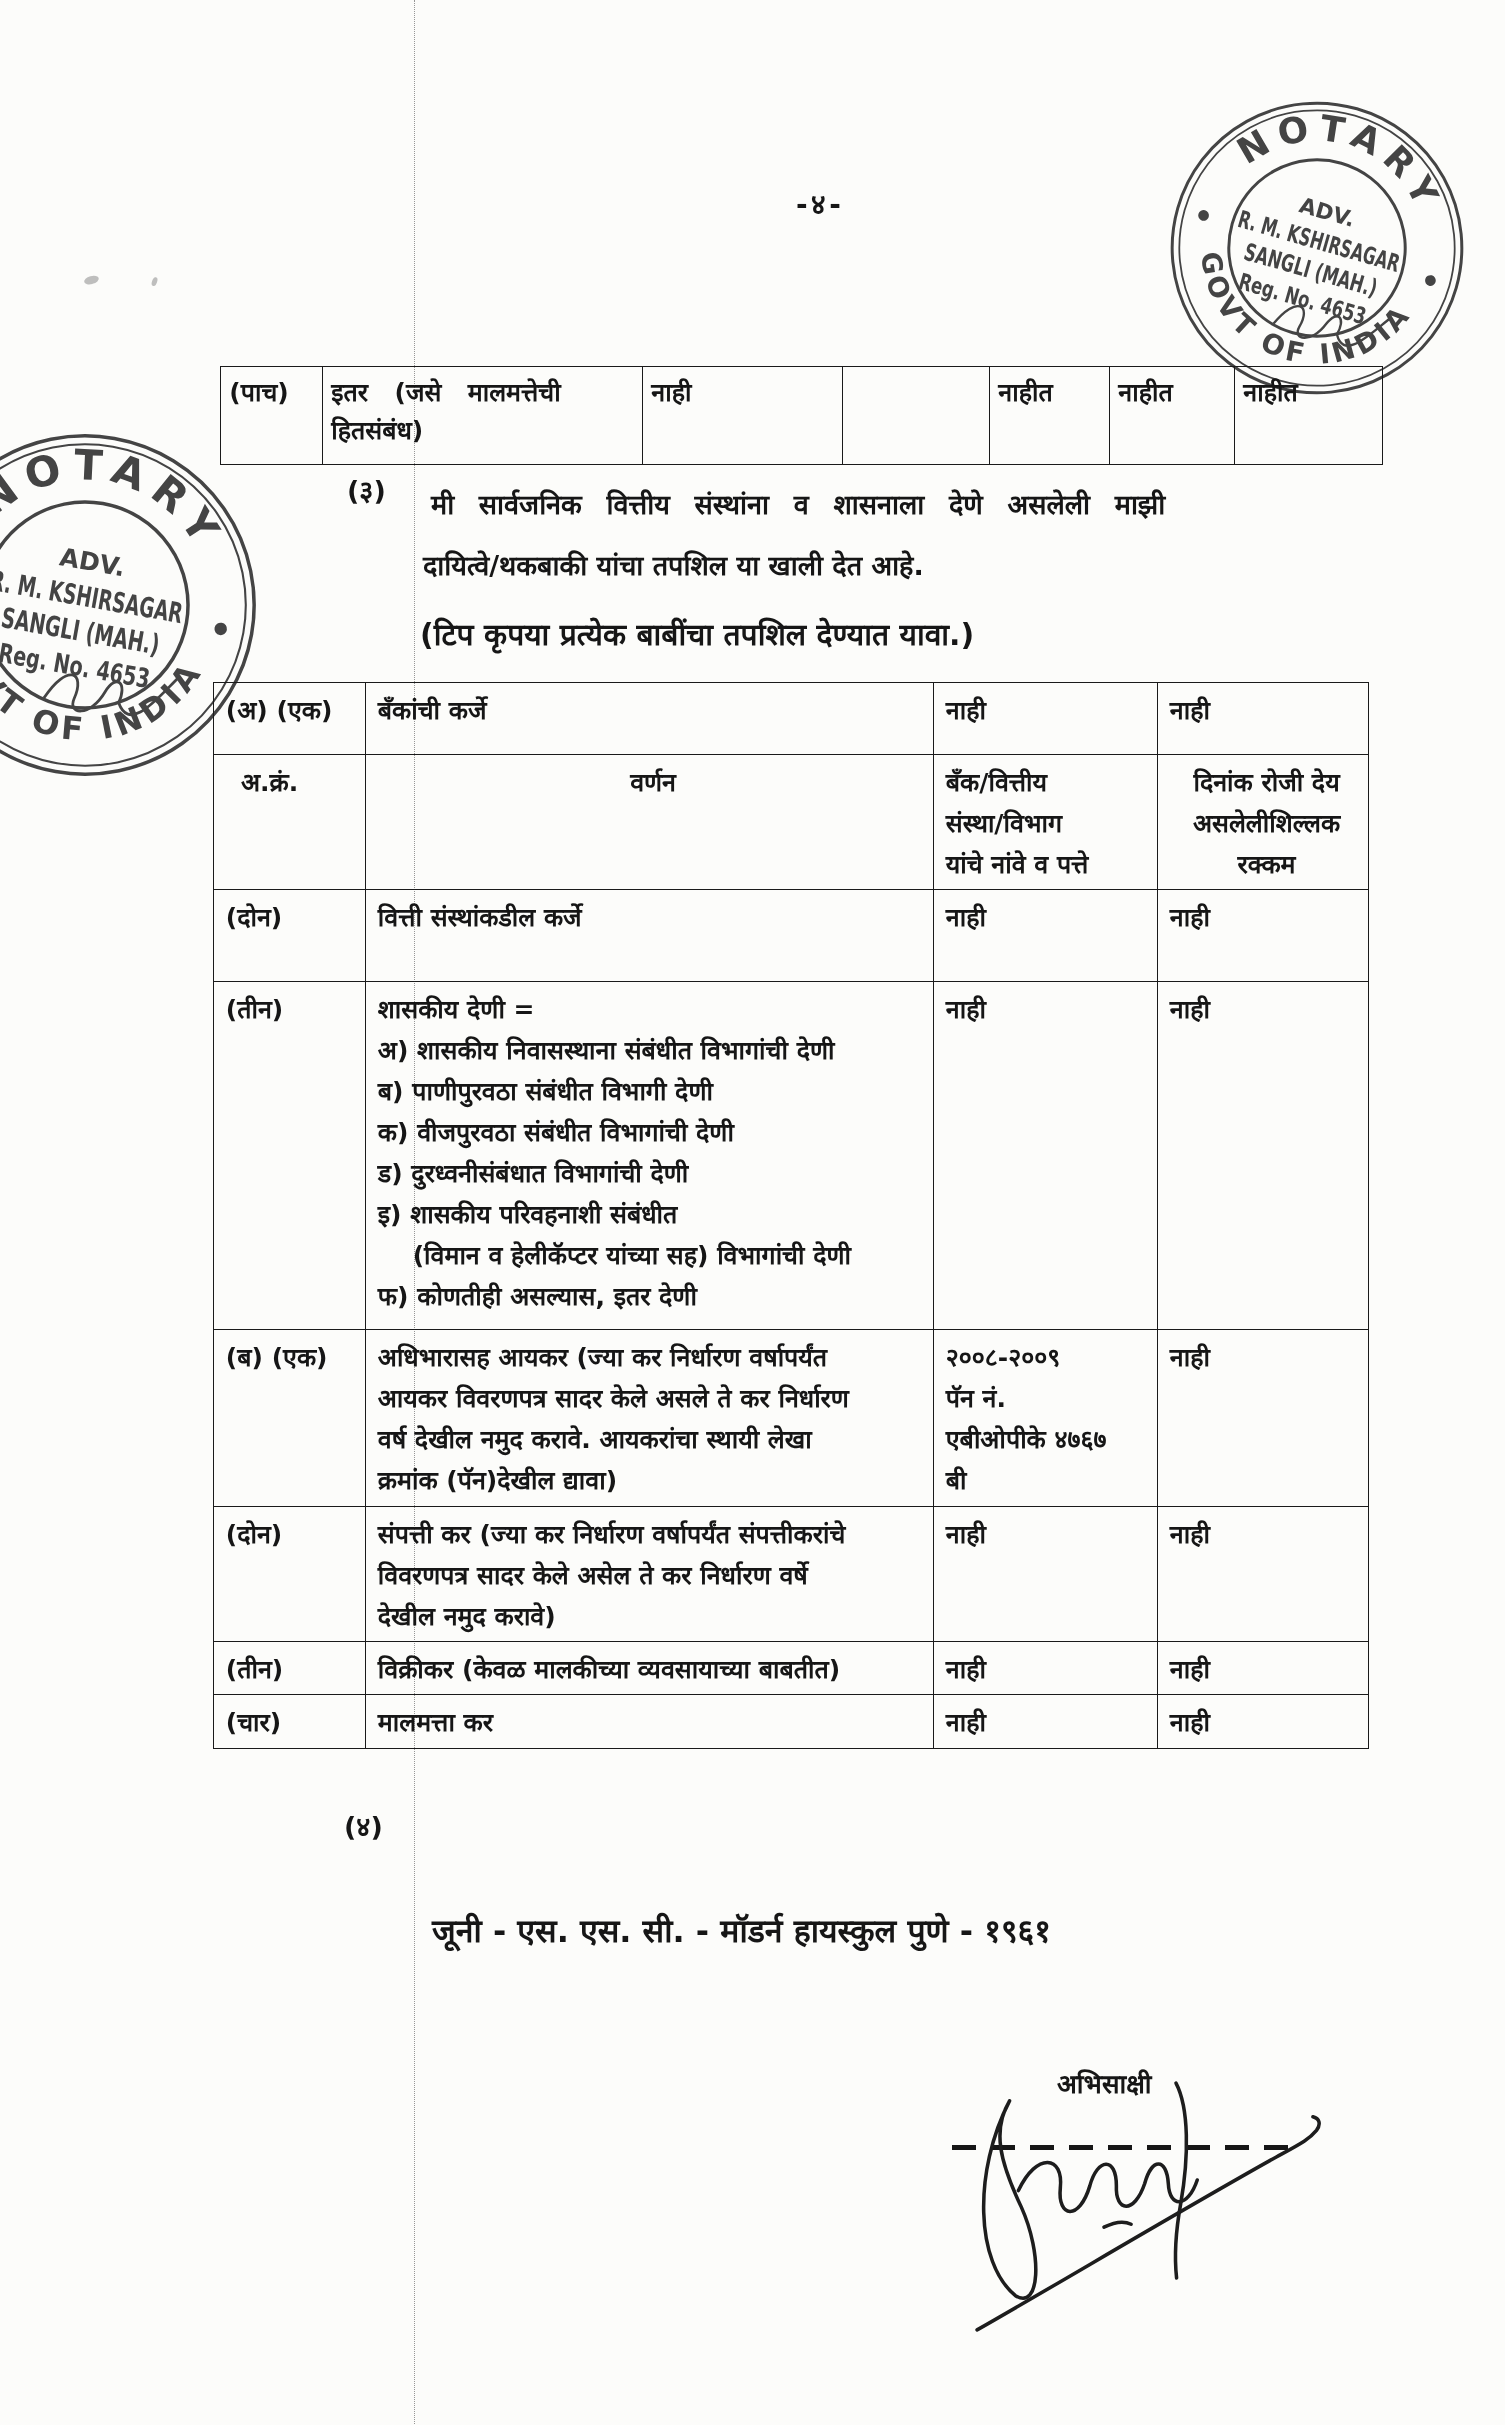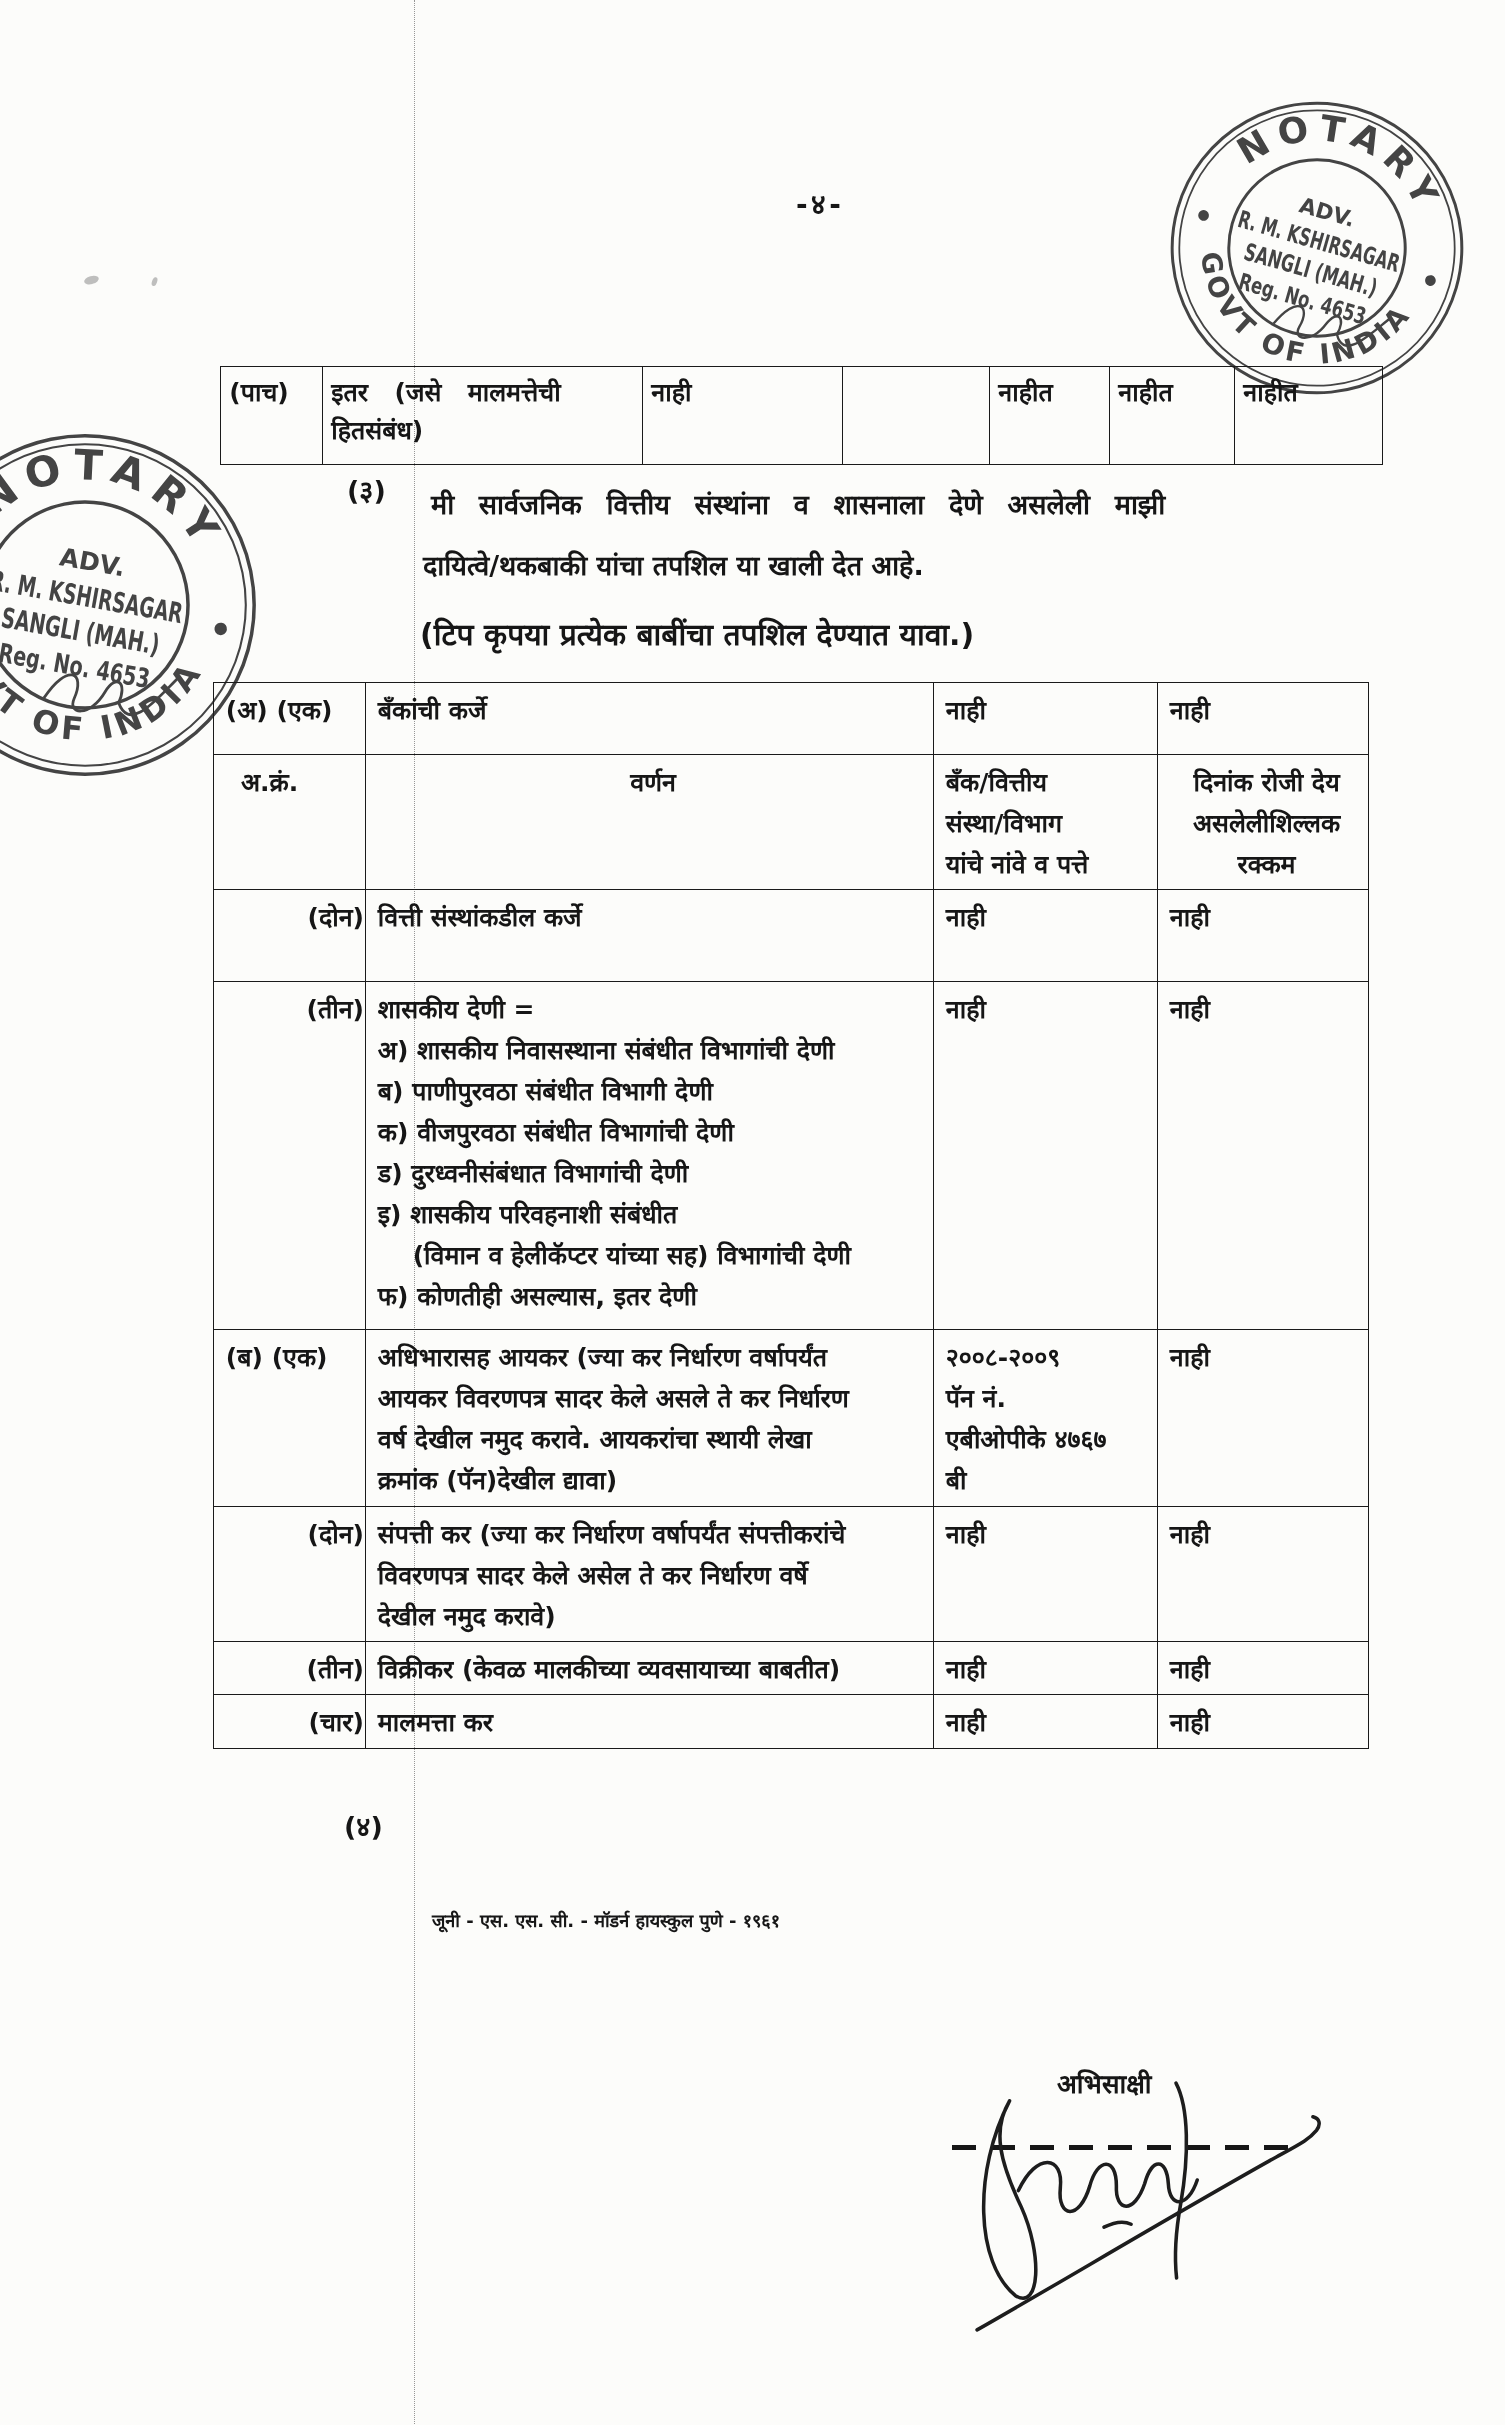--- a/index.html
+++ b/index.html
@@ -19,32 +19,32 @@
   table.doc{border-collapse:collapse; table-layout:fixed; position:absolute; background:transparent;}
   table.doc td{border:1.8px solid #1a1a1a; vertical-align:top; overflow:hidden;}
   #t1{left:220px; top:366px; width:1161px;}
   #t1 td{font-size:25px; line-height:38px; padding:7px 4.7px 4.7px 8.3px;}
   #t1 .desc div:first-child{word-spacing:17.7px;}
   #t1 td, #t2 td{border-width:1.8px;}
   #t1 tr{height:98px;}
   #t2{left:213px; top:682px; width:1156px;}
   #t2 td{font-size:25px; line-height:41px; padding:7px 4.7px 3.5px 11.8px;}
   #t2 .center{text-align:center;}
-  #t2 .sr-r{text-align:right; padding-right:1px;}
+  #t2 .sr-r{text-align:left; padding-right:1px;}
   .lines div{white-space:pre-wrap;}
   
   .body-text{font-size:27px; line-height:38px; white-space:nowrap;}
   .ws-wide{word-spacing:15.3px;}
   #clause3-label{left:347px; top:472px; font-size:27px;}
   #clause3-line1{left:431px; top:486px;}
   #clause3-line2{left:423px; top:547px;}
   #clause3-note{left:420px; top:616px; font-size:30px;}
   #clause4-label{left:344px; top:1808px; font-size:27px;}
   #clause4-heading{left:432px; top:1812px;}
-  #education{left:432px; top:1908px; font-size:18px;}
+  #education{left:432px; top:1908px; font-size:32px;}
   #education div{margin-bottom:31px; white-space:nowrap;}
   
   #witness-label{left:1057px; top:2065px; font-size:26px;}
   #sig-dash{left:952px; top:2145px; width:347px; height:4.7px;
     background:repeating-linear-gradient(90deg,#161616 0 23.6px,transparent 23.6px 39px);}
   #signature-svg{left:921px; top:2031px;}
   
   .stamp{position:absolute; overflow:visible;}
   #stamp-right{left:1168px; top:99px; width:298px; height:298px; transform:rotate(16deg);}
   #stamp-left{left:-89px; top:431px; width:348px; height:348px; transform:rotate(10deg);}

